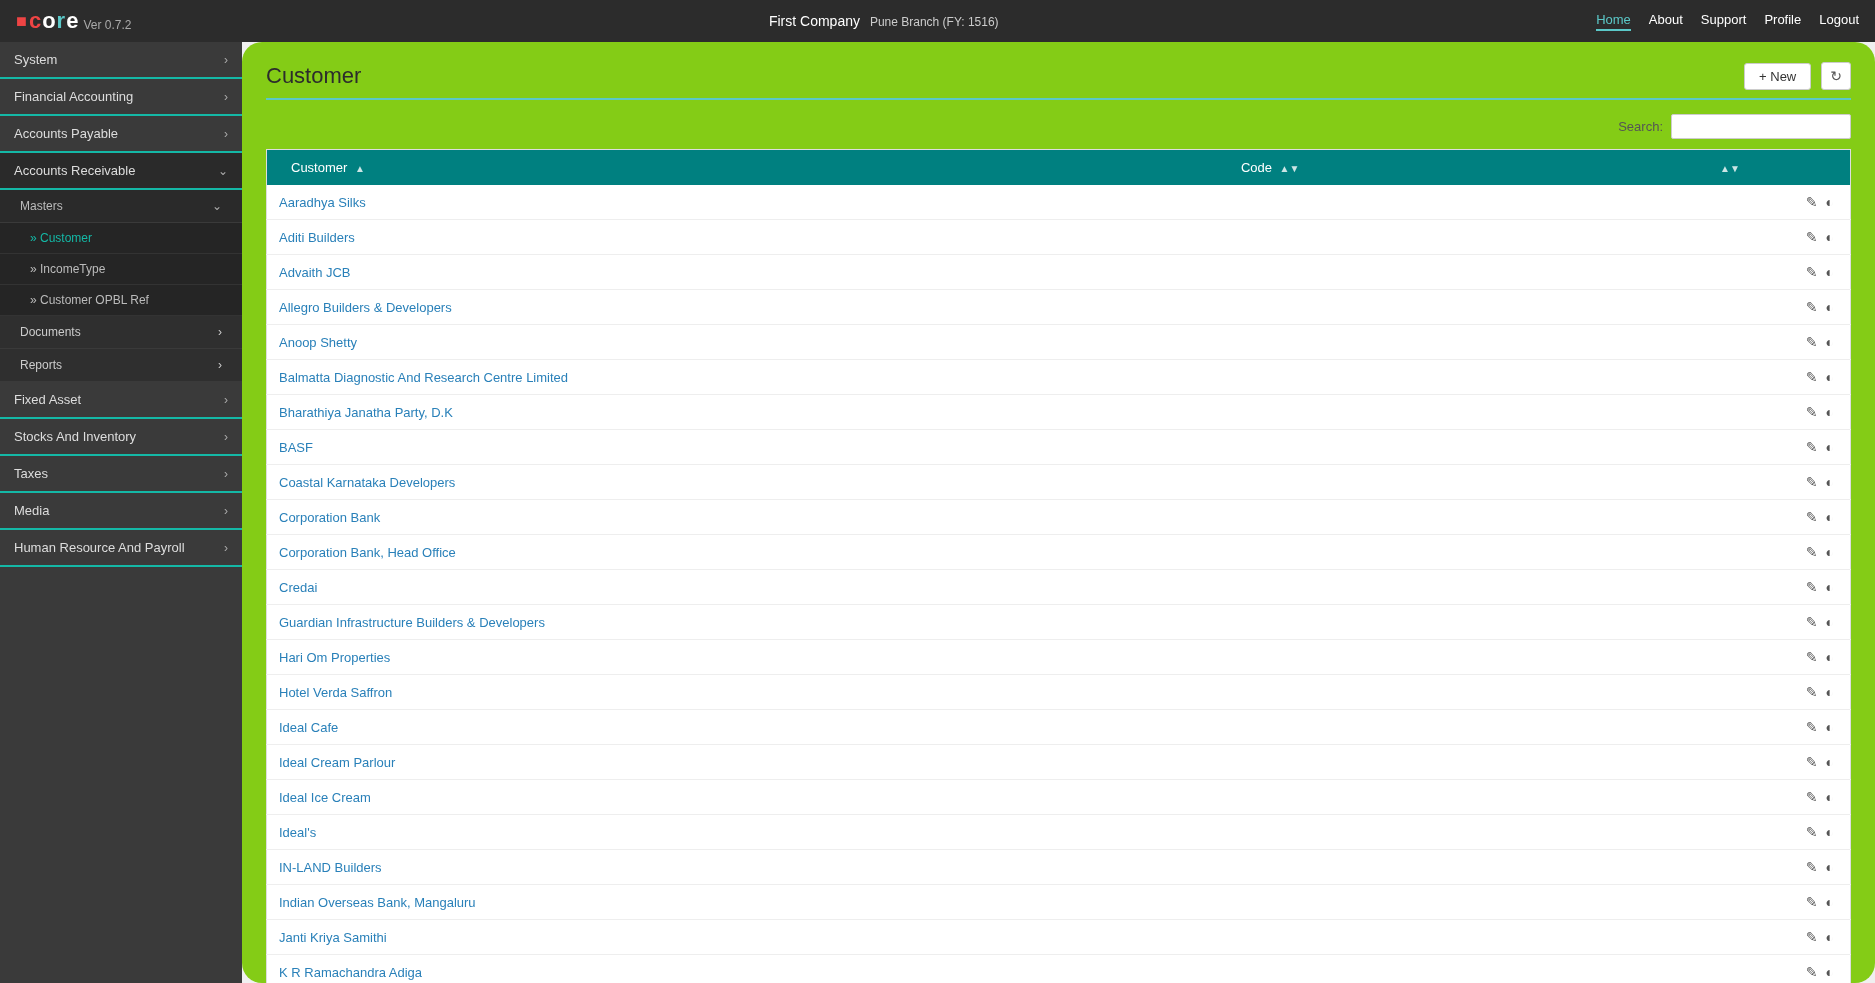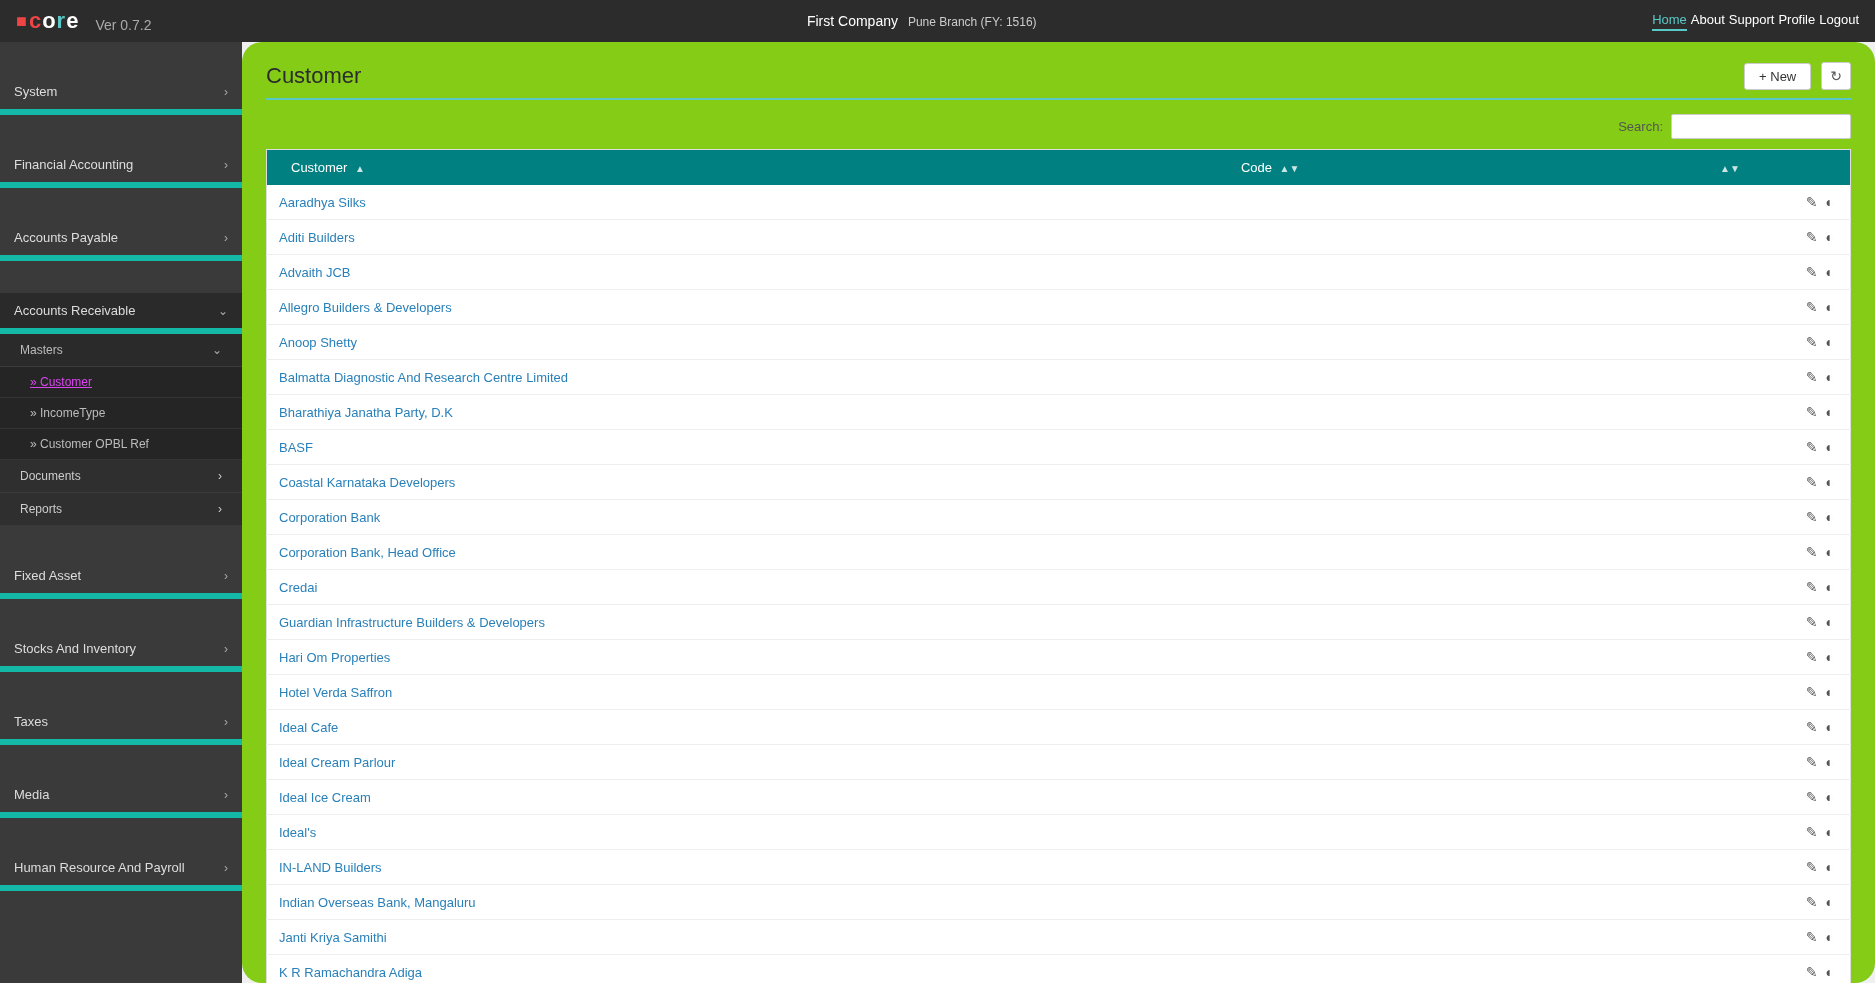--- a/index.html
+++ b/index.html
@@ -20,29 +20,29 @@
       align-items: center;
       margin-right: 40px;
     }
     .logo-text {
       font-size: 22px;
       font-weight: bold;
       color: #fff;
       letter-spacing: 1px;
     }
     .logo-icon { color: #e44; font-size: 18px; margin-right: 2px; }
-    .logo-ver { font-size: 14px; color: #aaa; margin-left: 16px; margin-top: 8px; }
+    .logo-ver { font-size: 12px; color: #aaa; margin-left: 4px; margin-top: 8px; }
     .company-info {
       flex: 1;
       text-align: center;
       font-size: 14px;
       color: #fff;
     }
     .company-info .branch { color: #ccc; font-size: 12px; margin-left: 6px; }
-    .top-nav-links { display: flex; gap: 4px; }
+    .top-nav-links { display: flex; gap: 18px; }
     .top-nav-links a {
       color: #fff;
       text-decoration: none;
       font-size: 13px;
       cursor: pointer;
     }
     .top-nav-links a.active { color: #5bc8c8; border-bottom: 2px solid #5bc8c8; padding-bottom: 2px; }
 
     
     .main-layout {
@@ -58,23 +58,22 @@
       color: #ddd;
       overflow-y: auto;
       flex-shrink: 0;
     }
     .sidebar-item {
       display: flex;
       align-items: center;
       justify-content: space-between;
       padding: 10px 14px;
       cursor: pointer;
-      border-bottom: 6px solid #14b8a6;
-      font-size: 13px;
-      margin-top: 32px;
+      border-bottom: 2px solid #14b8a6;
+      font-size: 13px;
     }
     .sidebar-item.active { background: #2a2a2a; }
     .sidebar-item .chevron { color: #aaa; font-size: 12px; }
     .sidebar-submenu { background: #2f2f2f; }
     .sidebar-submenu-item {
       padding: 9px 20px;
       cursor: pointer;
       border-bottom: 1px solid #3a3a3a;
       font-size: 12px;
       color: #ccc;
@@ -95,21 +94,21 @@
     }
     .sidebar-group-label .chevron { color: #aaa; }
     .sidebar-nested-item {
       padding: 8px 30px;
       font-size: 12px;
       color: #bbb;
       background: #252525;
       cursor: pointer;
       border-bottom: 1px solid #333;
     }
-    .sidebar-nested-item.active { color: #d946ef; text-decoration: underline; }
+    .sidebar-nested-item.active { color: #14b8a6; }
 
     
     .content-area {
       flex: 1;
       overflow-y: auto;
       padding: 20px 24px;
       background: #84cc16;
       border-radius: 20px;
     }
 

